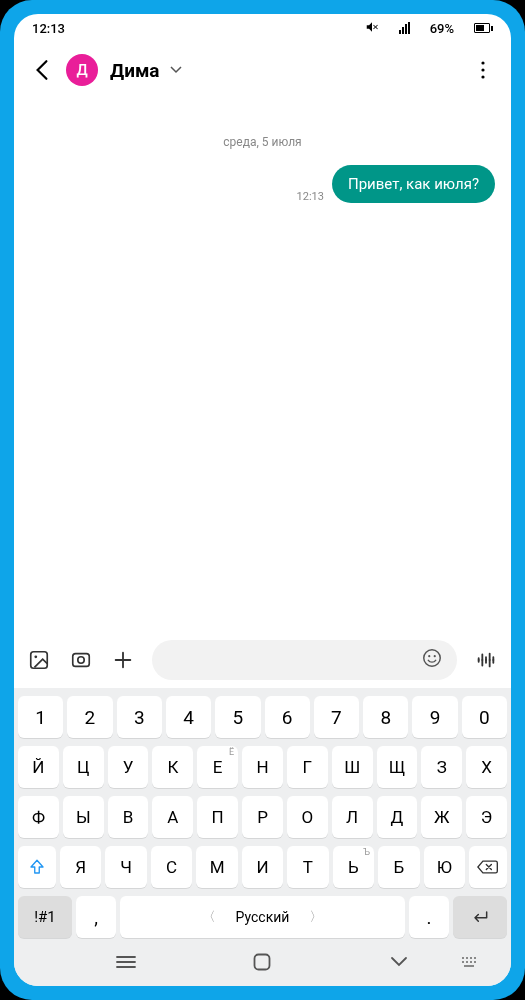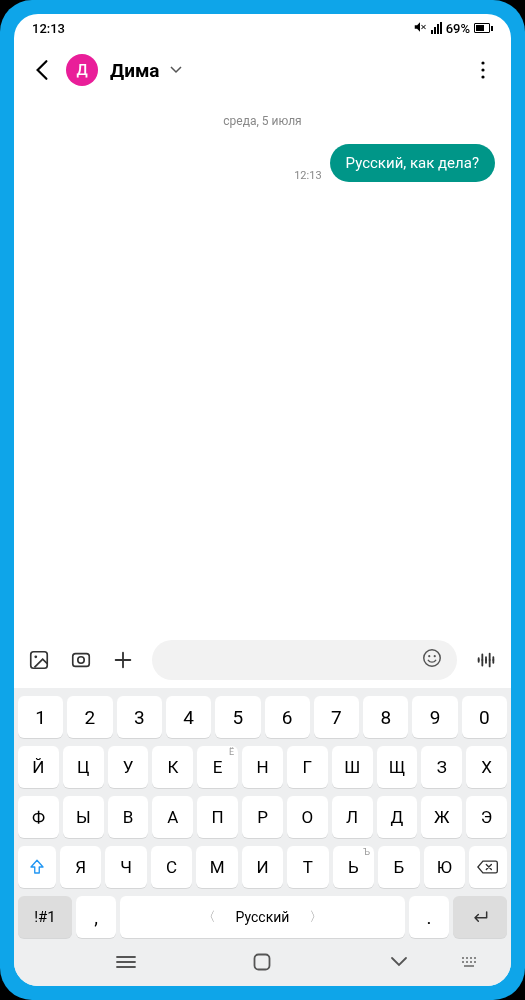--- a/index.html
+++ b/index.html
@@ -2,32 +2,32 @@
 <html><head>
   <meta charset="utf-8">
   <style>
     * { margin: 0; padding: 0; box-sizing: border-box; font-family: -apple-system, BlinkMacSystemFont, 'Segoe UI', Roboto, sans-serif; }
     body { width: 525px; height: 1000px; background: #000; display: flex; justify-content: center; align-items: flex-start; }
     .phone-frame { width: 525px; height: 1000px; background: #0ea5e9; border-radius: 32px; padding: 14px; position: relative; }
     .screen { width: 100%; height: 100%; background: #fff; border-radius: 24px; overflow: hidden; display: flex; flex-direction: column; position: relative; }
     
     .status-bar { height: 28px; display: flex; justify-content: space-between; align-items: center; padding: 0 18px; font-size: 13px; font-weight: 500; }
     .status-left { display: flex; align-items: center; }
-    .status-right { display: flex; align-items: center; gap: 4px; }
+    .status-right { display: flex; align-items: center; gap: 20px; }
     
     .header { height: 56px; display: flex; align-items: center; padding: 0 16px; gap: 12px; }
     .back-btn { width: 24px; height: 24px; display: flex; align-items: center; justify-content: center; }
     .avatar { width: 32px; height: 32px; border-radius: 50%; background: #e91e99; display: flex; align-items: center; justify-content: center; color: #fff; font-size: 15px; font-weight: 500; }
     .contact-name-wrap { display: flex; align-items: center; gap: 10px; flex: 1; }
     .contact-name { font-size: 19px; font-weight: 700; }
     .dropdown-chev { font-size: 12px; color: #555; }
     .more-btn { width: 24px; height: 24px; display: flex; align-items: center; justify-content: center; font-size: 18px; }
     
     .chat-area { flex: 1; padding: 16px; display: flex; flex-direction: column; }
-    .date-label { text-align: center; font-size: 12px; color: #888; margin: 0 0 16px; }
+    .date-label { text-align: center; font-size: 12px; color: #888; margin: 21px 0 16px; }
     .message-row { display: flex; justify-content: flex-end; align-items: flex-end; gap: 8px; }
     .message-time { font-size: 11px; color: #888; }
     .message-bubble { background: #009688; color: #fff; padding: 10px 16px; border-radius: 20px; font-size: 15px; max-width: 75%; }
     
     .input-bar { height: 56px; display: flex; align-items: center; padding: 0 12px; gap: 16px; }
     .input-icon { width: 26px; height: 26px; display: flex; align-items: center; justify-content: center; }
     .text-input-wrap { flex: 1; background: #f2f2f2; border-radius: 22px; height: 40px; display: flex; align-items: center; padding: 0 14px; justify-content: flex-end; }
     .voice-btn { width: 26px; height: 26px; display: flex; align-items: center; justify-content: center; }
     
     .keyboard { background: #eeeff0; padding: 8px 4px 4px; }
@@ -111,21 +111,21 @@
             <circle cx="2" cy="9" r="1.6" fill="#000"></circle>
             <circle cx="2" cy="16" r="1.6" fill="#000"></circle>
           </svg>
       </div>
     </div>
 
     <div class="chat-area">
       <div class="date-label">среда, 5 июля</div>
       <div class="message-row">
         <span class="message-time">12:13</span>
-        <div class="message-bubble">Русский, как дела?</div>
+        <div class="message-bubble">Привет, как июля?</div>
       </div>
     </div>
 
     <div class="input-bar">
       <div class="input-icon">
         <svg width="22" height="22" viewBox="0 0 24 24">
             <rect x="3" y="3" width="18" height="18" rx="3" stroke="#333" stroke-width="1.8" fill="none"></rect>
             <circle cx="8.5" cy="8.5" r="1.5" fill="#333"></circle>
             <path d="M21 16l-5-5-9 9" stroke="#333" stroke-width="1.8" fill="none"></path>
           </svg>

